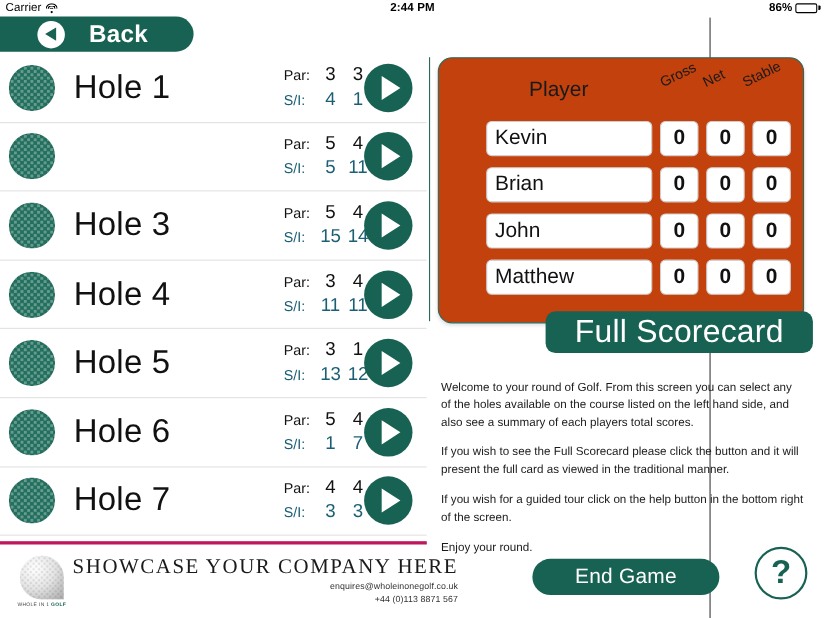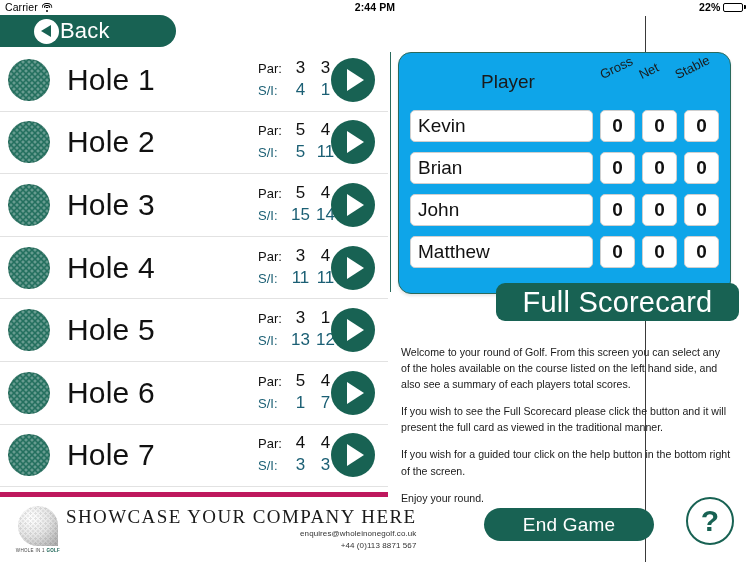--- a/index.html
+++ b/index.html
@@ -33,22 +33,23 @@
   .batt-body { width: 20px; height: 9px; border: 1.2px solid #000; border-radius: 2px; padding: 1px; }
   .batt-fill { width: 100%; height: 100%; background: #000; border-radius: 1px; }
   .batt-cap { width: 1.6px; height: 4px; background: #000; border-radius: 0 1px 1px 0; margin-left: 1px; }
 
   
   .backbar {
     position: absolute; left: 0; top: 15px;
     height: 32px; width: 176px;
     background: #186253;
     border-radius: 0 16px 16px 0;
-    display: flex; align-items: center; gap: 1px;
+    display: flex; align-items: center; gap: 22px;
     padding-left: 34px;
+    font-weight: bold;
   }
   .back-circle {
     width: 25px; height: 25px; border-radius: 50%; background: #fff;
     display: flex; align-items: center; justify-content: center; flex: none;
   }
   .back-tri {
     width: 0; height: 0;
     border-top: 6.5px solid transparent; border-bottom: 6.5px solid transparent;
     border-right: 10px solid #186253; margin-right: 2px;
   }
@@ -97,21 +98,21 @@
   }
   .play-tri {
     width: 0; height: 0;
     border-top: 11px solid transparent; border-bottom: 11px solid transparent;
     border-left: 17px solid #fff; margin-left: 5px;
   }
 
   
   .adbanner {
     position: absolute; left: 0; bottom: 0; width: 388px; height: 70px;
-    background: #fff; border-top: 5px solid #be185d;
+    background: #fff; border-top: 3px solid #be185d;
     display: flex; align-items: center;
   }
   .ad-logo { width: 56px; margin-left: 10px; text-align: center; flex: none; }
   .ad-ball {
     width: 40px; height: 40px; margin: 0 auto;
     border-radius: 50% 50% 0 50%;
     background: radial-gradient(circle at 34% 30%, #fdfdfd 8%, #e6e6e6 48%, #c3c3c3 78%, #ababab 100%);
     background-color: #e3e3e3;
     position: relative; overflow: hidden;
   }
@@ -137,21 +138,21 @@
     position: absolute; left: 390px; top: 52px; width: 1px; height: 240px;
     background: #2a6a5c;
   }
   .rightedge {
     position: absolute; right: 4px; top: 16px; width: 1px; height: 546px;
     background: #3a3a3a;
   }
 
   .scorepanel {
     position: absolute; left: 398px; top: 52px; width: 333px; height: 242px;
-    background: #0ea5e9; border: 1.5px solid #2a6a5c; border-radius: 13px;
+    background: #c2410c; border: 1.5px solid #2a6a5c; border-radius: 13px;
     box-shadow: 0 2px 3px rgba(0,0,0,.10);
   }
   .sp-head { position: relative; height: 52px; }
   .sp-player-label {
     position: absolute; left: 82px; top: 18px;
     font-size: 19px; color: #1a1a1a;
   }
   .sp-colhead {
     position: absolute; top: 14px;
     font-size: 13px; color: #1a1a1a;
@@ -159,21 +160,21 @@
     white-space: nowrap;
   }
   .sp-row {
     display: flex; align-items: center; gap: 7px;
     padding: 0 11px; height: 42px;
   }
   .sp-name {
     flex: 1; height: 32px; background: #fff;
     border: 1px solid #cfcfcf; border-radius: 5px;
     display: flex; align-items: center; padding-left: 7px;
-    font-size: 19px; color: #111;
+    font-size: 19px; color: #111; margin-left: 32px;
   }
   .sp-score {
     width: 35px; height: 32px; background: #fff;
     border: 1px solid #cfcfcf; border-radius: 5px;
     display: flex; align-items: center; justify-content: center;
     font-size: 19px; font-weight: bold; color: #111; flex: none;
   }
 
   .fullscorecard {
     position: absolute; left: 496px; top: 283px; width: 243px; height: 38px;
@@ -212,21 +213,21 @@
       <span>Carrier</span>
       <span class="wifi-icon">
         <i></i>
           <i></i>
           <i></i>
           <span class="wifi-dot"></span>
       </span>
     </div>
     <div class="sb-center">2:44 PM</div>
     <div class="sb-right">
-      <span>22%</span>
+      <span>86%</span>
       <span class="batt">
         <span class="batt-body"><span class="batt-fill"></span></span>
           <span class="batt-cap"></span>
       </span>
     </div>
   </div>
 
   <div class="backbar">
     <span class="back-circle">
         <span class="back-tri"></span>
@@ -251,21 +252,20 @@
           <span class="stat-val si">1</span>
         </span>
       </span>
       <span class="play-btn">
           <span class="play-tri"></span>
         </span>
     </div>
 
     <div class="hole-row">
       <span class="ball"></span>
-      <span class="hole-name">Hole 2</span>
       <span class="hole-stats">
         <span class="stat-line">
           <span class="stat-key par">Par:</span>
           <span class="stat-val par">5</span>
           <span class="stat-val par">4</span>
         </span>
         <span class="stat-line">
           <span class="stat-key si">S/I:</span>
           <span class="stat-val si">5</span>
           <span class="stat-val si">11</span>

